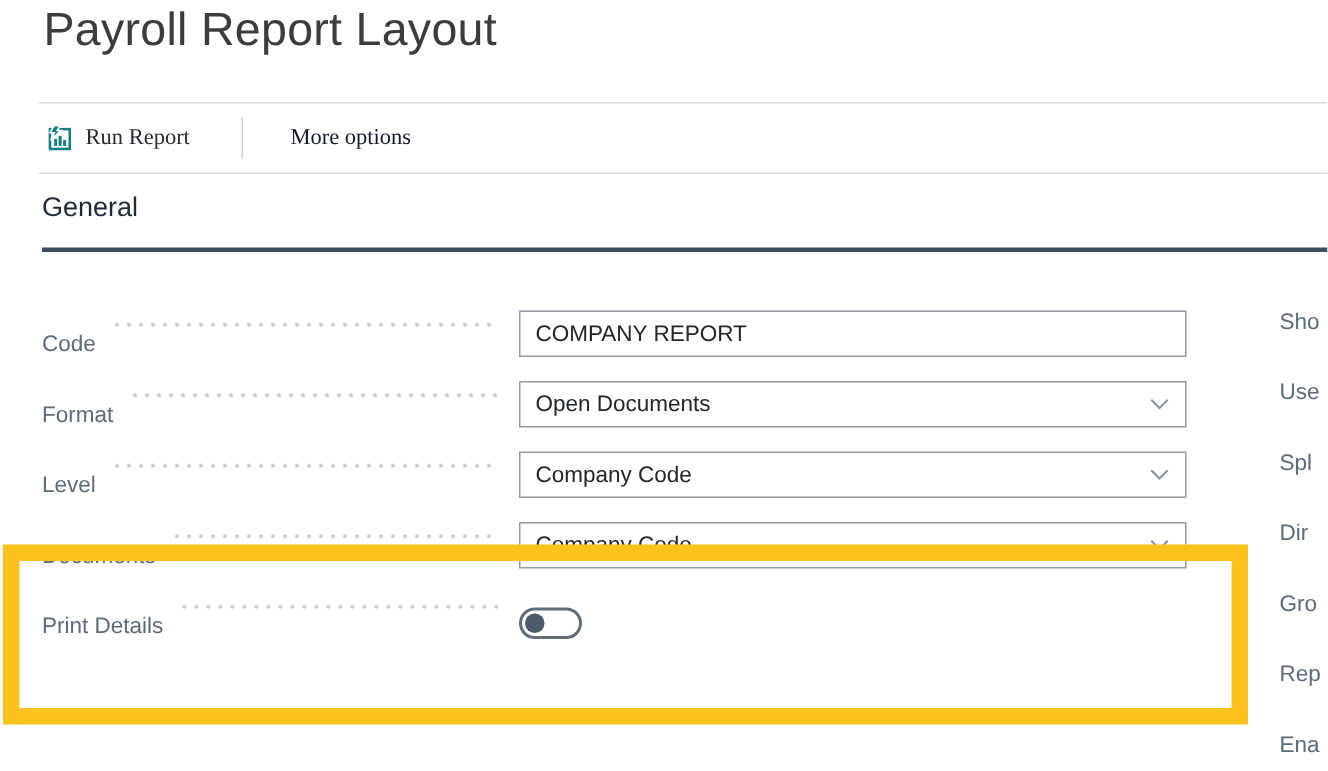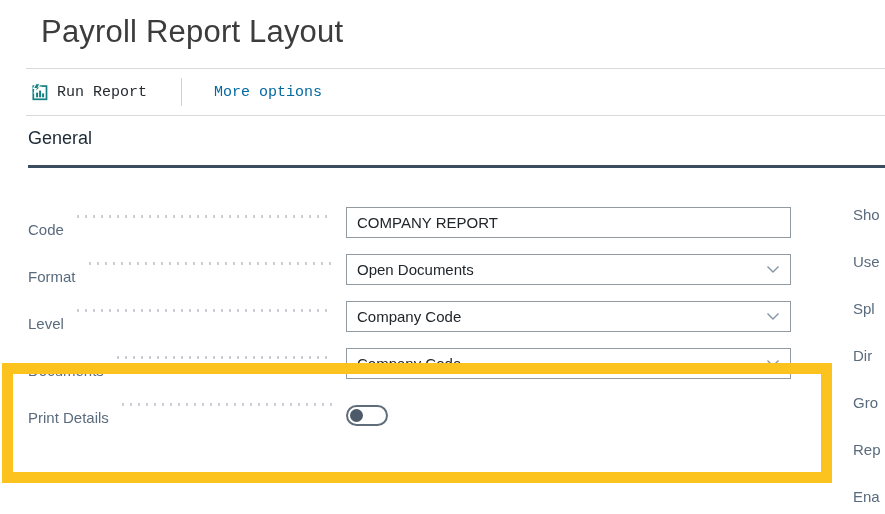--- a/index.html
+++ b/index.html
@@ -4,36 +4,36 @@
 <style>
   html,body{margin:0;padding:0;}
   body{
     width:885px;height:514px;overflow:hidden;background:#ffffff;
     font-family:"Liberation Sans","DejaVu Sans",sans-serif;
     -webkit-font-smoothing:antialiased;
   }
   .page{position:relative;width:885px;height:514px;background:#fff;}
 
   .title{
-    position:absolute;left:29px;top:2px;margin:12px;
+    position:absolute;left:29px;top:2px;margin:0;
     font-size:31px;font-weight:300;color:#3c3c3c;letter-spacing:.2px;
   }
 
   .hr{position:absolute;left:26px;right:0;height:1px;background:#d9d9d9;}
   .hr-top{top:68px;}
   .hr-bottom{top:115px;}
 
   .toolbar{position:absolute;left:30px;top:77px;height:30px;display:flex;align-items:center;}
   .toolbar button{
     background:none;border:none;padding:0;margin:0;cursor:pointer;
-    font-family:Liberation Mono, monospace;font-size:15px;display:flex;align-items:center;
+    font-family:Liberation Serif, serif;font-size:15px;display:flex;align-items:center;
   }
   .run-report{color:#262b31;gap:8px;}
   .vdiv{width:1px;height:28px;background:#cfd3d8;margin:0 32px 0 34px;}
-  .more-options{color:#0369a1;}
+  .more-options{color:#0f172a;}
 
   .section-header{
     position:absolute;left:28px;top:128px;
     font-size:18px;font-weight:400;color:#1d2935;cursor:pointer;
   }
   .section-underline{position:absolute;left:28px;right:0;top:165px;height:3px;background:#3b4c5e;}
 
   .form{position:absolute;left:28px;top:191px;width:777px;}
   .row{display:flex;align-items:flex-end;height:47px;}
   .flabel{color:#5a6b7e;font-size:15px;white-space:nowrap;flex:none;}

